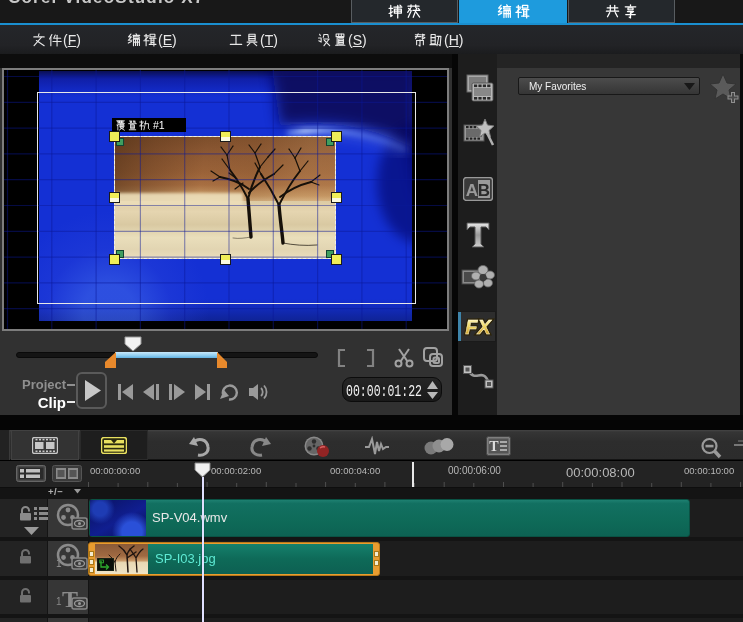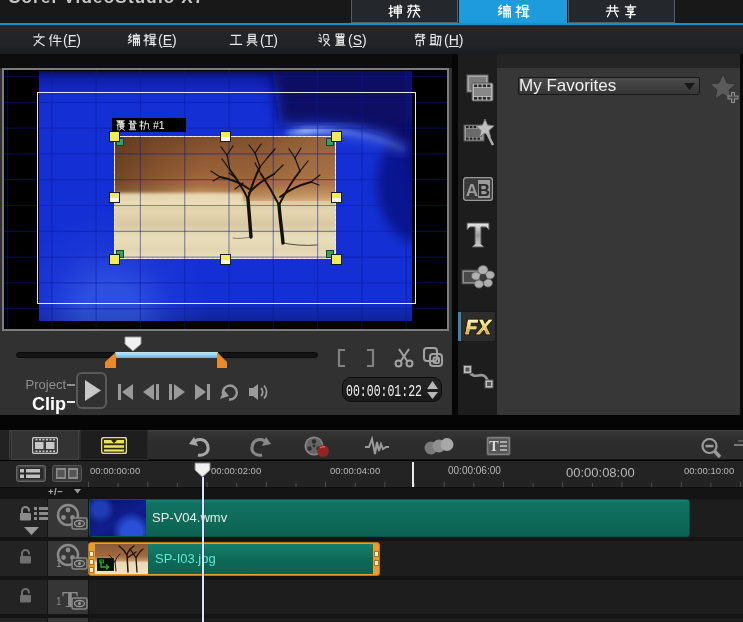--- a/index.html
+++ b/index.html
@@ -370,23 +370,23 @@
 <circle cx="4.5" cy="16.5" r="3"></circle>
     <circle cx="15.5" cy="16.5" r="3"></circle>
     <path d="M6.5,14.5 L15,2"></path>
     <path d="M13.5,14.5 L5,2"></path>
   </svg>
 <svg class="abs" style="left:422px;top:346px" width="22" height="22" stroke="#a2a2a2" fill="none" stroke-width="2">
 <rect x="2" y="2" width="13" height="13" rx="3"></rect>
     <rect x="8" y="8" width="12" height="12" rx="3"></rect>
     <rect x="11.5" y="11.5" width="5.5" height="5.5" rx="1.5"></rect>
   </svg>
-<div class="abs" style="left:22px;top:377px;width:44px;text-align:right;color:#8f8f8f;font-size:13px;font-weight:normal">Project</div>
+<div class="abs" style="left:22px;top:377px;width:44px;text-align:right;color:#8f8f8f;font-size:13px;font-weight:bold">Project</div>
 <div class="abs" style="left:67px;top:384px;width:8px;height:2px;background:#8f8f8f"></div>
-<div class="abs" style="left:22px;top:394px;width:44px;text-align:right;color:#fff;font-size:18px;font-weight:bold">Clip</div>
+<div class="abs" style="left:22px;top:394px;width:44px;text-align:right;color:#fff;font-size:15px;font-weight:bold">Clip</div>
 <div class="abs" style="left:67px;top:401px;width:8px;height:2px;background:#e8e8e8"></div>
 <div class="abs" style="left:76px;top:372px;width:31px;height:37px;border:2px solid #5a5a5a;border-radius:6px"></div>
 <svg class="abs" style="left:84px;top:379px" width="18" height="23">
     <polygon points="1,1 17,11.5 1,22" fill="#c8c8c8"></polygon>
   </svg>
 <svg class="abs" style="left:117px;top:383px" width="340" height="18" fill="#9a9a9a">
 <rect x="1" y="1" width="3" height="16"></rect>
     <polygon points="16,1 16,17 5,9"></polygon>
 <g transform="translate(26,0)">
       <polygon points="11,1 11,17 0,9"></polygon>
@@ -502,21 +502,21 @@
 <text x="16" y="21" font-family="Liberation Sans" font-size="20" font-weight="bold" font-style="italic" fill="url(#fx)" stroke="#fff8d8" stroke-width="0.4" text-anchor="middle">FX</text>
   </svg>
 <svg class="abs" style="left:462px;top:364px" width="32" height="26" fill="none">
 <path d="M6,6 C14,20 20,2 27,19" stroke="#9a9a9a" stroke-width="2.6"></path>
 <rect x="1.5" y="1.5" width="8" height="8" fill="#c0c0c0" stroke="#555"></rect>
     <rect x="23" y="16" width="8" height="8" fill="#c0c0c0" stroke="#555"></rect>
 <rect x="3.5" y="3.5" width="4" height="4" fill="#555"></rect>
     <rect x="25" y="18" width="4" height="4" fill="#555"></rect>
   </svg>
 <div class="abs" style="left:518px;top:77px;width:182px;height:18px;background:linear-gradient(180deg,#4c4c4c,#353535);border:1px solid #181818;border-radius:2px;display:flex;align-items:center">
-<span style="color:#f0f0f0;font-size:17px;">My Favorites</span>
+<span style="color:#f0f0f0;font-size:10px;margin-left:10px">My Favorites</span>
   </div>
 <svg class="abs" style="left:684px;top:83px" width="12" height="8" fill="#181818">
     <polygon points="0,0 11,0 5.5,7"></polygon>
   </svg>
 <svg class="abs" style="left:709px;top:72px" width="32" height="32">
 <polygon points="14,2 18,11 27,12 20,18 22,27 14,22 6,27 8,18 1,12 10,11" fill="#5a5a5a" stroke="#333"></polygon>
 <g stroke="#8f8f8f" stroke-width="4">
       <line x1="24" y1="20" x2="24" y2="31"></line>
       <line x1="18.5" y1="25.5" x2="29.5" y2="25.5"></line>
     </g>

